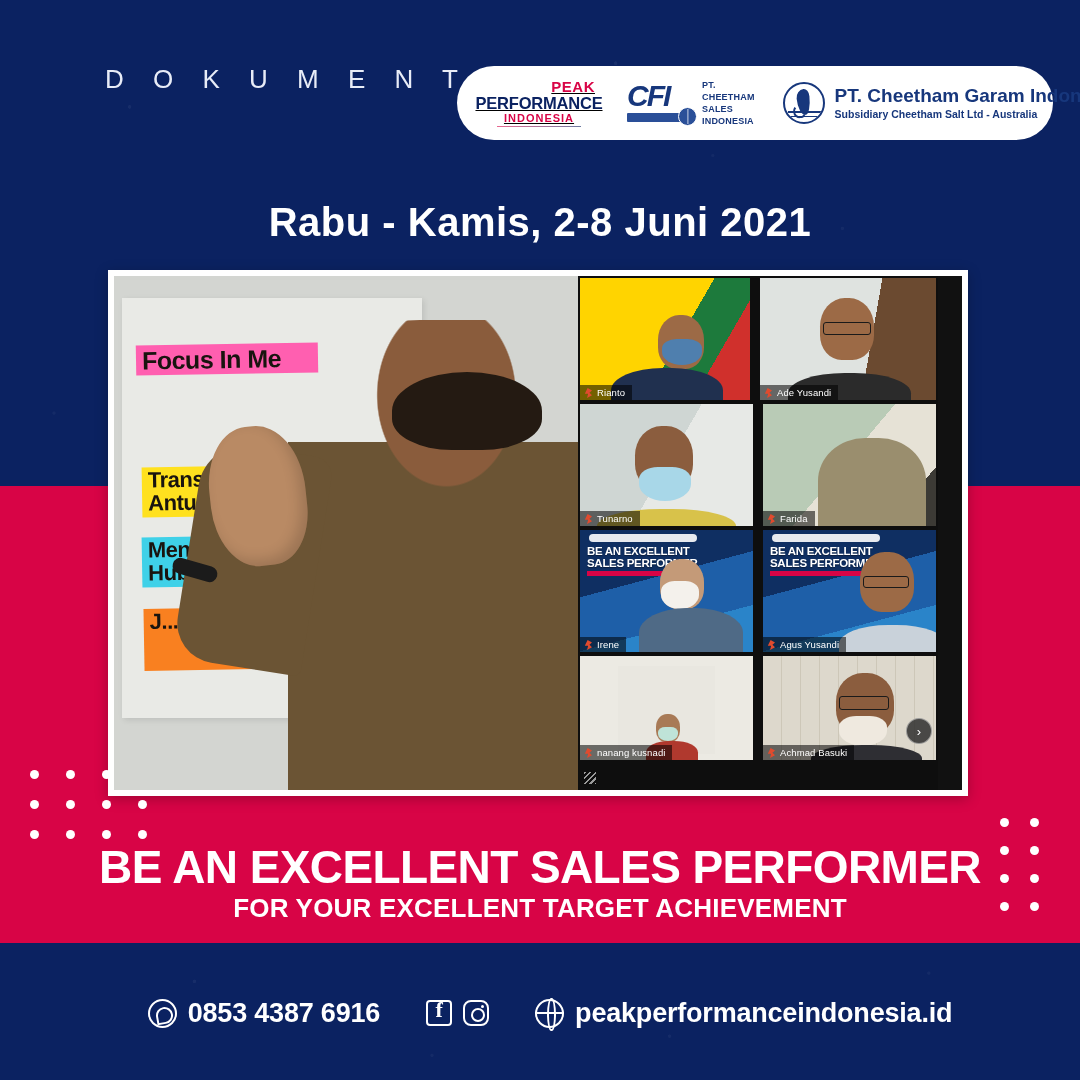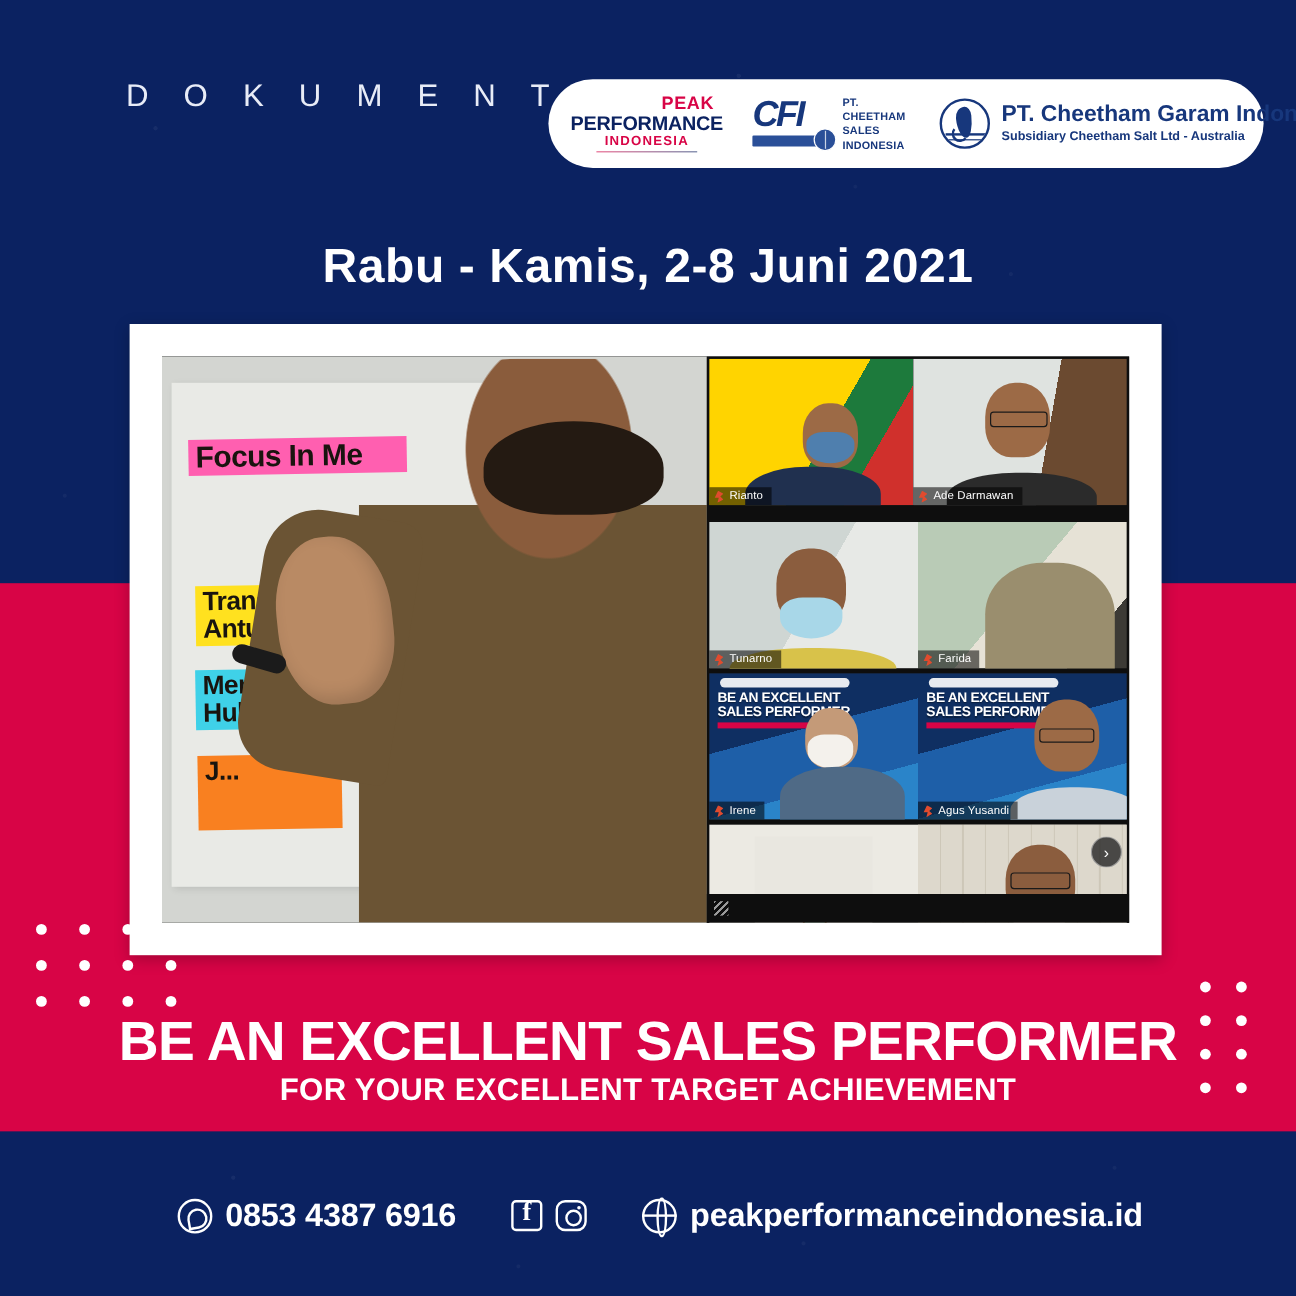--- a/index.html
+++ b/index.html
@@ -54,21 +54,21 @@
   .logo-pill {
     position: absolute; left: 457px; top: 66px;
     width: 596px; height: 74px;
     background: #ffffff; border-radius: 37px;
     display: flex; align-items: center; gap: 0;
     padding: 0 22px;
   }
   .logo-slot { display: flex; align-items: center; }
 
   
-  .pp { width: 120px; display: flex; flex-direction: column; align-items: center; line-height: 1; }
+  .pp { width: 120px; display: flex; flex-direction: column; align-items: center; line-height: 1; text-decoration: underline; }
   .pp-peak { font-size: 15px; font-weight: 700; color: #d80446; letter-spacing: .5px; align-self: flex-end; margin-right: 4px;}
   .pp-perf { font-size: 16.5px; font-weight: 700; color: #0b2261; letter-spacing: -.2px; margin-top: 1px; }
   .pp-indo { font-size: 11px; font-weight: 700; color: #d80446; letter-spacing: 1px; margin-top: 1px; }
   .pp-rule { width: 84px; height: 1.5px; background: linear-gradient(90deg,#d80446,#0b2261); margin-top: 2px; opacity:.6;}
 
   .pill-div { width: 1px; height: 40px; background: #c9ced9; margin: 0 14px; }
 
   
   .cfi-block { display:flex; align-items:center; gap: 9px; }
   .cfi-mark { position: relative; width: 66px; height: 44px; }
@@ -113,21 +113,21 @@
   
   .date-line {
     position: absolute; left: 0; top: 200px; width: 1080px;
     text-align: center; color: #ffffff;
     font-size: 40px; font-weight: 700; letter-spacing: .5px;
   }
 
   
   .photo-frame {
     position: absolute; left: 108px; top: 270px; width: 860px; height: 526px;
-    background: #ffffff; padding: 27px;
+    background: #ffffff; padding: 6px;
     box-shadow: 0 3px 12px rgba(0,0,0,.25);
   }
   .photo-inner {
     position: relative; width: 100%; height: 100%; background: #111; overflow: hidden;
     display: flex;
   }
 
   
   .speaker {
     position: relative; width: 464px; height: 100%; overflow: hidden;
@@ -167,21 +167,21 @@
     background: #b98a64; border-radius: 44% 48% 40% 46%; transform: rotate(-6deg);
     box-shadow: inset -6px -6px 14px rgba(0,0,0,.16);
   }
   .watch { position:absolute; left: 58px; bottom: 212px; width: 46px; height: 16px; background:#1b1b1b; border-radius: 8px; transform: rotate(16deg); }
 
   
   .gallery {
     position: relative; width: 360px; height: 100%; background: #0e0e0e;
     padding: 2px;
   }
-  .g-row { display: flex; gap: 0; }
+  .g-row { display: flex; gap: 10px; }
   .tile {
     position: relative; flex: 1 1 0; overflow: hidden; background: #1a1a1a;
   }
   .tile.h1 { height: 122px; }
   .tile.h2 { height: 104px; }
   .tile .nm {
     position: absolute; left: 0; bottom: 0;
     background: rgba(0,0,0,.55); color: #fff;
     font-size: 9.5px; padding: 2px 7px 2px 17px; letter-spacing: .1px;
     white-space: nowrap; max-width: 100%;
@@ -378,25 +378,25 @@
             <div class="head" style="left:46%;top:30%;width:46px;height:54px;"></div>
             <div class="mask" style="left:48%;top:50%;width:40px;height:26px;background:#4f7fae;"></div>
             <div class="body-sh" style="left:18%;top:74%;width:66%;height:40%;background:#20304f;"></div>
             <span class="nm">Rianto</span>
           </div>
           <div class="tile h1">
             <div class="bg-room"></div>
             <div class="head" style="left:34%;top:16%;width:54px;height:62px;"></div>
             <div class="glasses" style="left:36%;top:36%;width:48px;height:13px;"></div>
             <div class="body-sh" style="left:16%;top:78%;width:70%;height:36%;background:#2b2b2b;"></div>
-            <span class="nm">Ade Darmawan</span>
+            <span class="nm">Ade Yusandi</span>
           </div>
         </div>
 
-        <div class="g-row" style="margin-top:14px">
+        <div class="g-row" style="margin-top:4px">
           <div class="tile h1">
             <div class="bg-office"></div>
             <div class="head" style="left:32%;top:18%;width:58px;height:64px;background:#8b5d3e;"></div>
             <div class="mask" style="left:34%;top:52%;width:52px;height:34px;background:#a8d7e8;"></div>
             <div class="body-sh" style="left:10%;top:86%;width:80%;height:30%;background:#d8c24a;"></div>
             <span class="nm">Tunarno</span>
           </div>
           <div class="tile h1">
             <div class="bg-green"></div>
             <div class="head" style="left:42%;top:34%;width:46px;height:50px;background:#b88a68;"></div>

